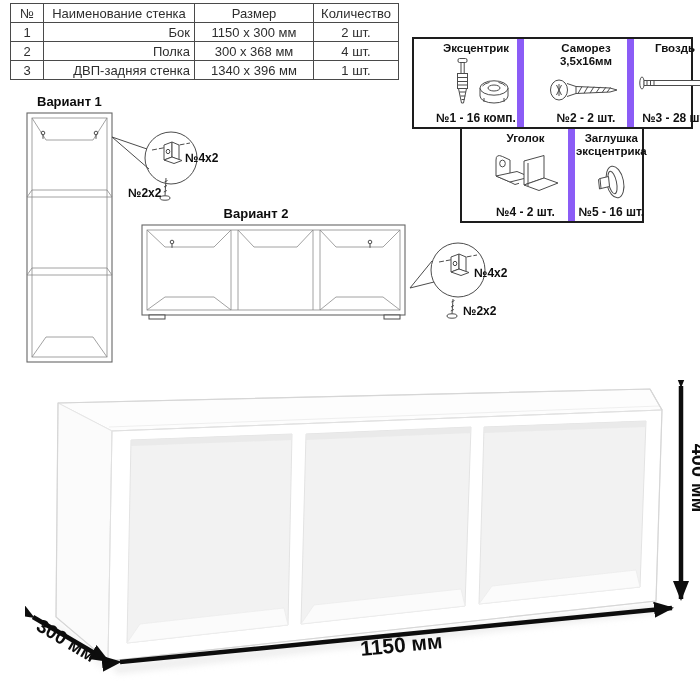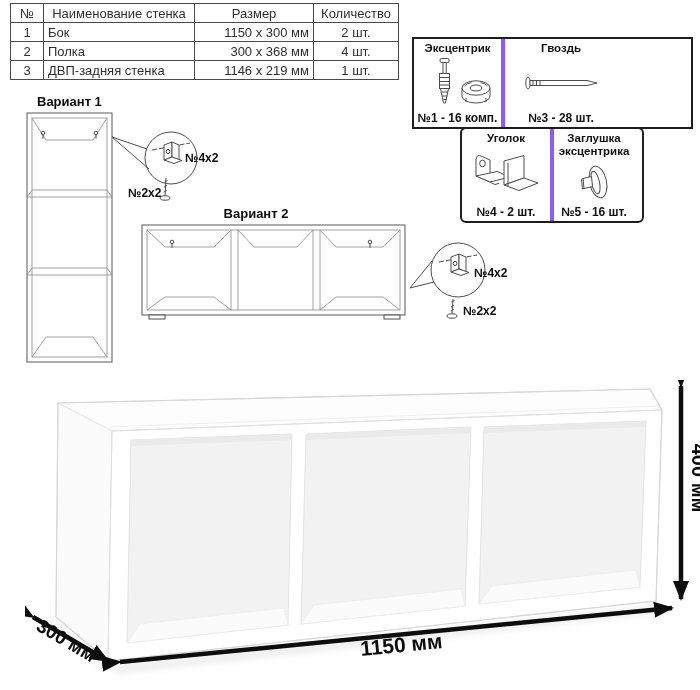--- a/index.html
+++ b/index.html
@@ -6,31 +6,31 @@
   #page{position:relative;width:700px;height:690px;background:#fff;overflow:hidden;
         font-family:"Liberation Sans","DejaVu Sans",sans-serif;}
 
   
   table.ptable{position:absolute;left:10px;top:3px;border-collapse:collapse;
                font-size:13px;color:#2e2e2e;}
   table.ptable th, table.ptable td{border:1.5px solid #4a4a4a;padding:0 4px;height:18px;
                font-weight:normal;white-space:nowrap;}
   table.ptable th{text-align:center;}
   .c-num{width:24px;text-align:center;}
-  .c-name{width:142px;text-align:left;}
-  .c-size{width:110px;text-align:right;}
+  .c-name{width:142px;text-align:right;}
+  .c-size{width:110px;text-align:center;}
   .c-qty{width:76px;text-align:center;margin-left:16px;}
 
   
   .hwrow{position:absolute;display:flex;border:2px solid #1d1d1d;box-sizing:border-box;background:#fff;}
   .hwrow1{left:412px;top:37px;width:281px;height:92px;}
-  .hwrow2{left:460px;top:127px;width:184px;height:96px;border-radius:6px;}
+  .hwrow2{left:460px;top:127px;width:184px;height:96px;}
   .hwcell{display:flex;flex-direction:column;align-items:center;justify-content:space-between;
           box-sizing:border-box;padding:3px 1px 2px 1px;}
-  .hwcell.bR{border-right:4px solid #8b5cf6;}
+  .hwcell.bR{border-right:7px solid #8b5cf6;margin-left:21px;}
   .hwtitle{font-size:11.5px;font-weight:bold;color:#111;text-align:center;line-height:1.15;}
   .hwcount{font-size:12px;font-weight:bold;color:#111;text-align:right;}
   .hwicon{flex:1;display:flex;align-items:center;justify-content:center;}
 
   svg text{font-family:"Liberation Sans","DejaVu Sans",sans-serif;}
   .vtitle{font-size:13px;font-weight:bold;fill:#0d0d0d;}
   .cl{font-size:12px;font-weight:bold;fill:#0d0d0d;}
   .dim{font-weight:bold;fill:#0d0d0d;}
   .ln{stroke:#666;fill:none;stroke-width:1.1;}
   .lnt{stroke:#8a8a8a;fill:none;stroke-width:0.8;}
@@ -59,21 +59,21 @@
     </tr>
     <tr>
       <td class="c-num">2</td>
       <td class="c-name">Полка</td>
       <td class="c-size">300 x 368 мм</td>
       <td class="c-qty">4 шт.</td>
     </tr>
     <tr>
       <td class="c-num">3</td>
       <td class="c-name">ДВП-задняя стенка</td>
-      <td class="c-size">1146 x 219 мм</td>
+      <td class="c-size">1340 x 396 мм</td>
       <td class="c-qty">1 шт.</td>
     </tr>
   </tbody>
     </table>
 
   <div class="hwrow hwrow1">
     <div class="hwcell bR" style="width:91px">
       <div class="hwtitle">Эксцентрик</div>
       <div class="hwicon">
         <svg width="80" height="52" viewBox="0 0 80 52">
@@ -84,20 +84,36 @@
           <polygon class="ic" points="22.5,31.5 30.5,31.5 27.5,46 25.5,46"></polygon>
           <path class="icl" d="M23.5,35 h6.5 M24.5,39 h4.8 M25.5,42.5 h3"></path>
           <path class="ic" d="M44,31 v8 a14,7 0 0 0 28,0 v-8"></path>
           <ellipse class="ic" cx="58" cy="31" rx="14" ry="7.2"></ellipse>
           <ellipse class="icl" cx="58" cy="31" rx="6" ry="3"></ellipse>
           <path class="icl" d="M46.5,29 a13,6.5 0 0 1 7,-3.6 M69.5,29 a13,6.5 0 0 0 -7,-3.6 M48,41 v4 M68,41 v4"></path>
         </svg>
       </div>
       <div class="hwcount">№1 - 16 комп.</div>
     </div>
+    <div class="hwcell bR" style="width:94px">
+      <div class="hwtitle">
+        <div>Саморез</div>
+        <div>3,5х16мм</div>
+      </div>
+      <div class="hwicon">
+        <svg width="80" height="36" viewBox="0 0 80 36">
+          <ellipse class="ic" cx="13" cy="18" rx="8.5" ry="10"></ellipse>
+          <path class="icl" d="M10.5,13 l5,10 M15.5,13 l-5,10 M13,12 v12"></path>
+          <path class="icl" d="M21,11.5 L30,14.5 M21,24.5 L30,21.5"></path>
+          <path class="ic" d="M30,14.5 L64,16 L71,18 L64,20 L30,21.5 Z"></path>
+          <path class="icl" d="M32,21.5 l4,-7 M38,21.3 l4,-6.8 M44,21.1 l4,-6.4 M50,20.9 l4,-6 M56,20.6 l4,-5.5 M61,20.3 l3.5,-4.8"></path>
+        </svg>
+      </div>
+      <div class="hwcount">№2 - 2 шт.</div>
+    </div>
     <div class="hwcell" style="width:112px">
       <div class="hwtitle">Гвоздь</div>
       <div class="hwicon">
         <svg width="80" height="24" viewBox="0 0 80 24">
           <ellipse class="ic" cx="7" cy="12" rx="2.2" ry="6"></ellipse>
           <path class="ic" d="M9,9.5 H66 L76,12 L66,14.5 H9 Z"></path>
           <path class="icl" d="M12,9.5 v5 M15.5,9.5 v5 M19,9.5 v5"></path>
         </svg>
       </div>
       <div class="hwcount">№3 - 28 шт.</div>

